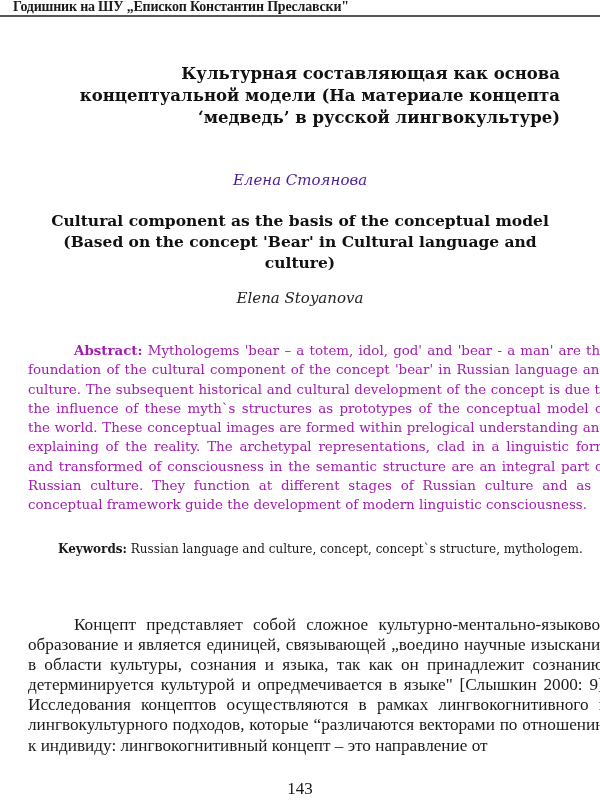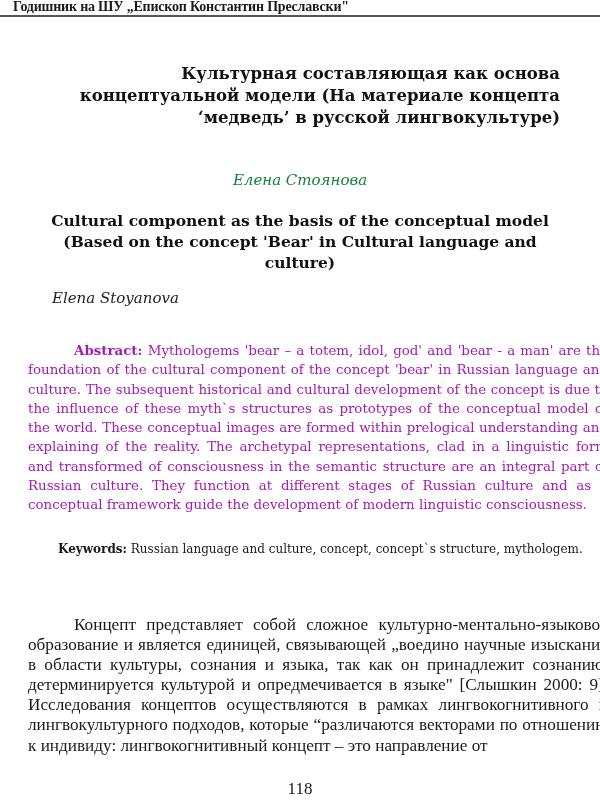--- a/index.html
+++ b/index.html
@@ -51,40 +51,40 @@
     .author-ru {
       position: absolute;
       left: 40px;
       top: 170px;
       width: 520px;
       text-align: center;
       font-family: "DejaVu Serif", serif;
       font-style: italic;
       font-size: 15px;
       line-height: 20px;
-      color: #15803d;
+      color: #4c1d95;
     }
     .title-en {
       position: absolute;
       left: 30px;
       top: 210px;
       width: 540px;
       text-align: center;
       font-family: "DejaVu Serif", serif;
       font-weight: bold;
       font-size: 15.5px;
       line-height: 21px;
       color: #111;
     }
     .author-en {
       position: absolute;
-      left: 52px;
+      left: 40px;
       top: 288px;
       width: 520px;
-      text-align: left;
+      text-align: center;
       font-family: "DejaVu Serif", serif;
       font-style: italic;
       font-size: 15px;
       line-height: 20px;
       color: #222;
     }
     .abstract {
       position: absolute;
       left: 12px;
       top: 325px;
@@ -152,13 +152,13 @@
 <div class="title-en">Cultural component as the basis of the conceptual model (Based on the concept 'Bear' in Cultural language and culture)</div>
 
 <div class="author-en">Elena Stoyanova</div>
 
 <p class="abstract"><span class="label-bold">Abstract:</span><span> Mythologems 'bear – a totem, idol, god' and 'bear - a man' are the foundation of the cultural component of the concept 'bear' in Russian language and culture. The subsequent historical and cultural development of the concept is due to the influence of these myth`s structures as prototypes of the conceptual model of the world. These conceptual images are formed within prelogical understanding and explaining of the reality. The archetypal representations, clad in a linguistic form and transformed of consciousness in the semantic structure are an integral part of Russian culture. They function at different stages of Russian culture and as a conceptual framework guide the development of modern linguistic consciousness.</span></p>
 
 <p class="keywords"><span class="label-bold">Keywords:</span><span> Russian language and culture, concept, concept`s structure, mythologem.</span></p>
 
 <p class="body-ru">Концепт представляет собой сложное культурно-ментально-языковое образование и является единицей, связывающей „воедино научные изыскания в области культуры, сознания и языка, так как он принадлежит сознанию, детерминируется культурой и опредмечивается в языке" [Слышкин 2000: 9]. Исследования концептов осуществляются в рамках лингвокогнитивного и лингвокультурного подходов, которые “различаются векторами по отношению к индивиду: лингвокогнитивный концепт – это направление от</p>
 
-<div class="page-number">118</div>
+<div class="page-number">143</div>
 
 </body></html>

